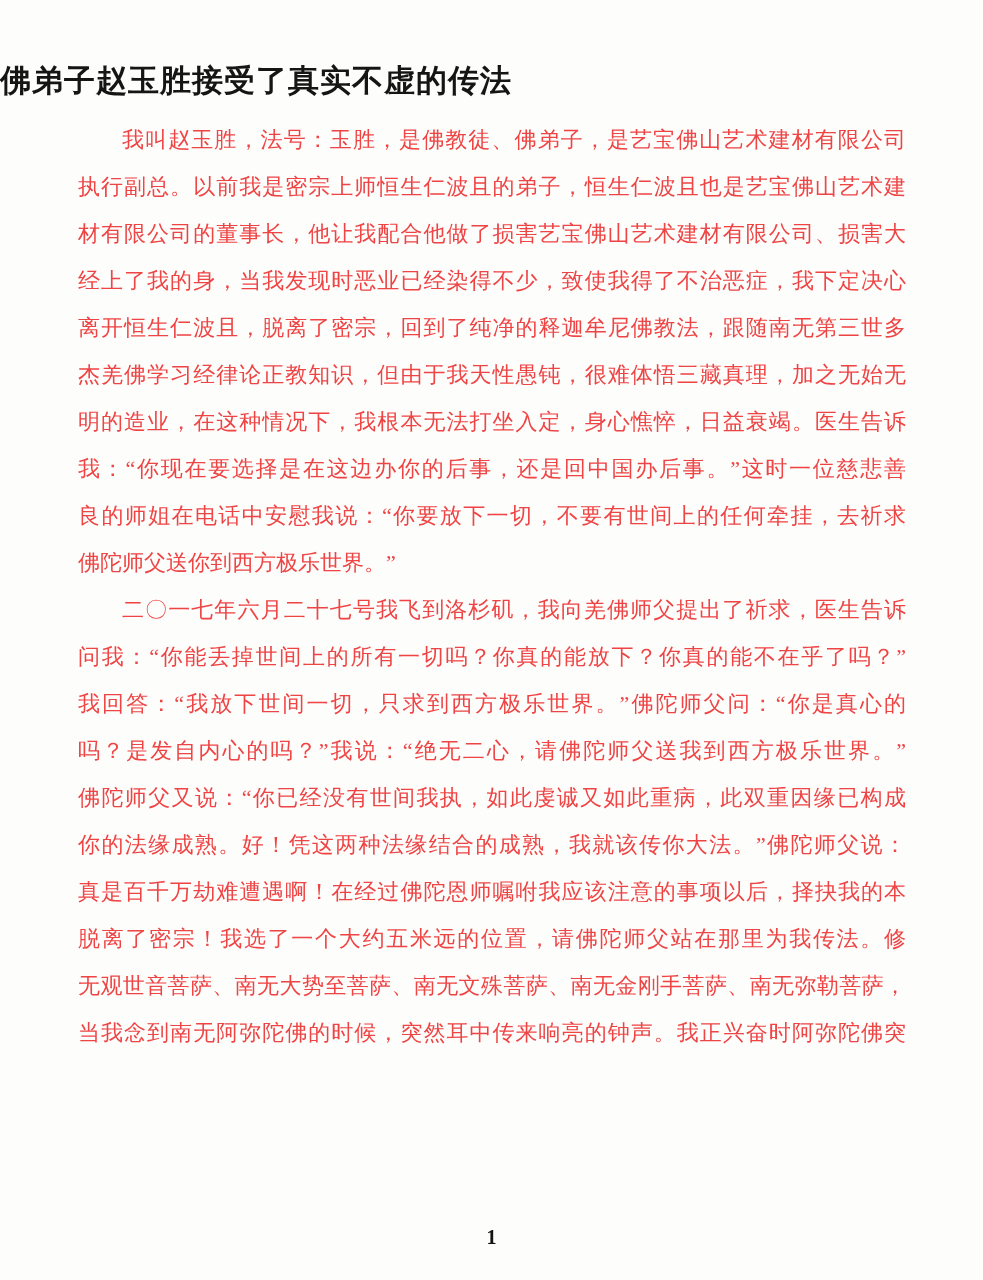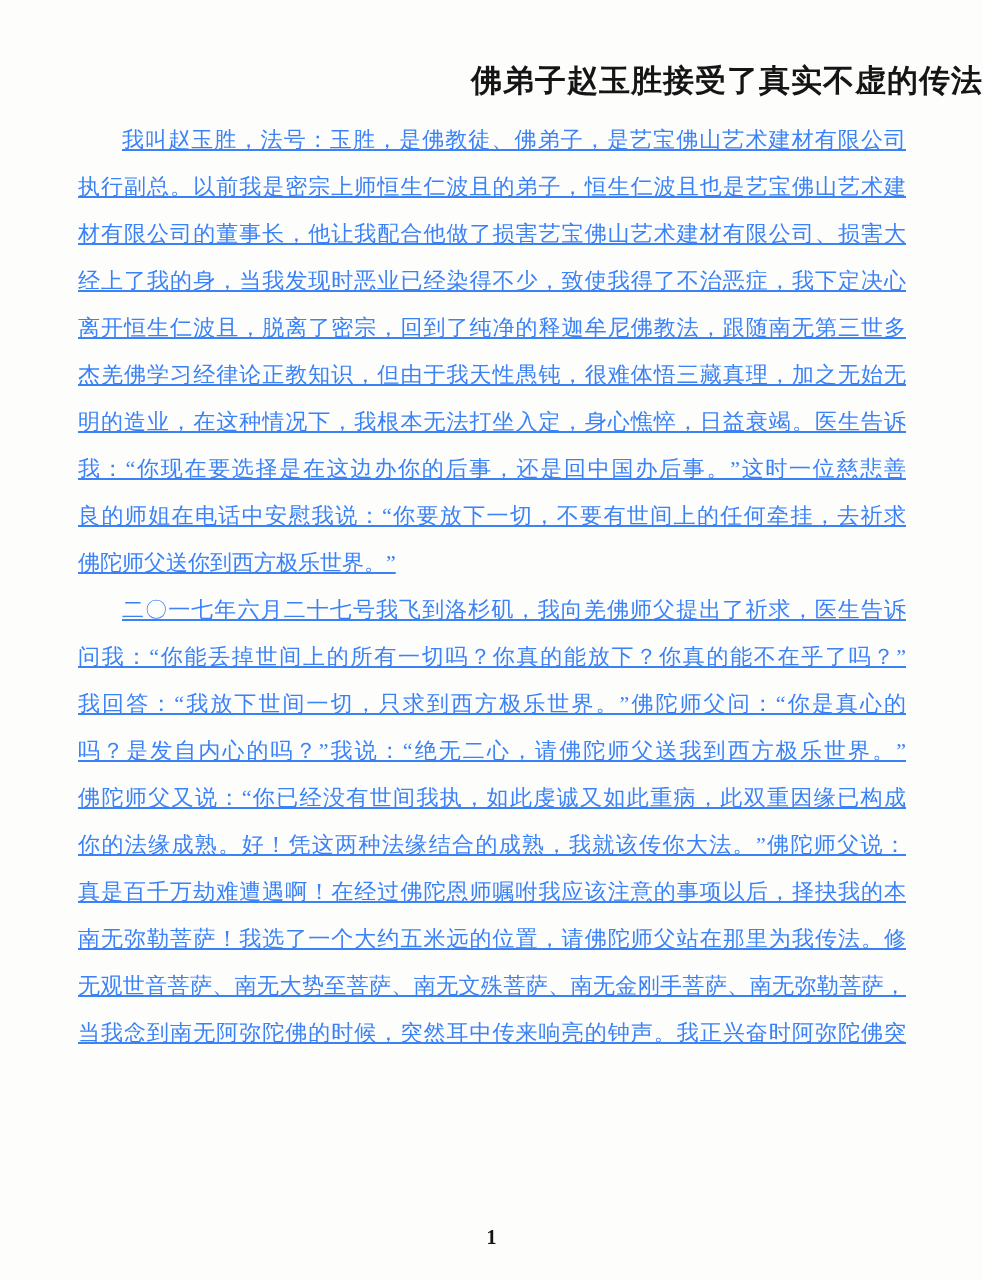--- a/index.html
+++ b/index.html
@@ -19,37 +19,36 @@
     background: #fdfdfc;
     color: #1b1b1b;
     overflow: hidden;
   }
   .doc-title {
     position: absolute;
     top: 60px;
     left: 0;
     right: 0;
     margin: 0;
-    text-align: right;
+    text-align: left;
     font-family: "Liberation Sans", "DejaVu Sans", sans-serif;
     font-size: 31px;
     font-weight: bold;
     letter-spacing: 1px;
     color: #151515;
   }
   .body-text {
     position: absolute;
     top: 116px;
     left: 78px;
     width: 828px;
     font-family: "Liberation Serif", "DejaVu Serif", serif;
     font-size: 22px;
     line-height: 47px;
-    color: #3b82f6;
-    text-decoration: underline;
+    color: #ef4444;
   }
   .paragraph {
     margin: 0;
     padding: 0;
   }
   .line {
     height: 47px;
     overflow: hidden;
     text-align: justify;
     text-align-last: justify;
@@ -97,21 +96,21 @@
     </div>
 
     <div class="paragraph">
       <div class="line indent">二〇一七年六月二十七号我飞到洛杉矶，我向羌佛师父提出了祈求，医生告诉</div>
       <div class="line">问我：“你能丢掉世间上的所有一切吗？你真的能放下？你真的能不在乎了吗？”</div>
       <div class="line">我回答：“我放下世间一切，只求到西方极乐世界。”佛陀师父问：“你是真心的</div>
       <div class="line">吗？是发自内心的吗？”我说：“绝无二心，请佛陀师父送我到西方极乐世界。”</div>
       <div class="line">佛陀师父又说：“你已经没有世间我执，如此虔诚又如此重病，此双重因缘已构成</div>
       <div class="line">你的法缘成熟。好！凭这两种法缘结合的成熟，我就该传你大法。”佛陀师父说：</div>
       <div class="line">真是百千万劫难遭遇啊！在经过佛陀恩师嘱咐我应该注意的事项以后，择抉我的本</div>
-      <div class="line">南无弥勒菩萨！我选了一个大约五米远的位置，请佛陀师父站在那里为我传法。修</div>
+      <div class="line">脱离了密宗！我选了一个大约五米远的位置，请佛陀师父站在那里为我传法。修</div>
       <div class="line">无观世音菩萨、南无大势至菩萨、南无文殊菩萨、南无金刚手菩萨、南无弥勒菩萨，</div>
       <div class="line">当我念到南无阿弥陀佛的时候，突然耳中传来响亮的钟声。我正兴奋时阿弥陀佛突</div>
     </div>
 
   </div>
 
   <div class="page-num">1</div>
 
 </div>
 

